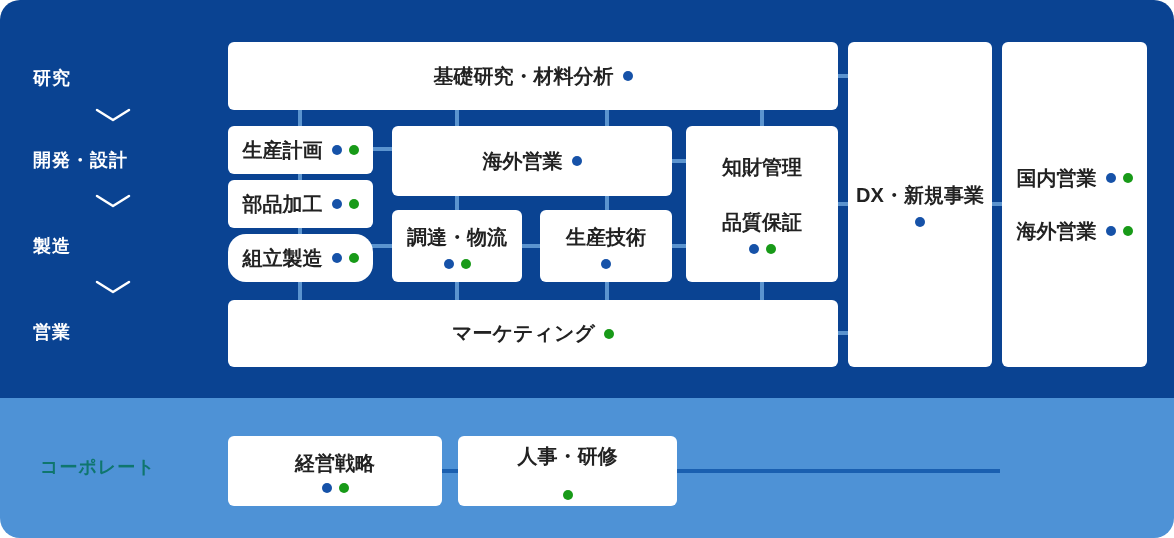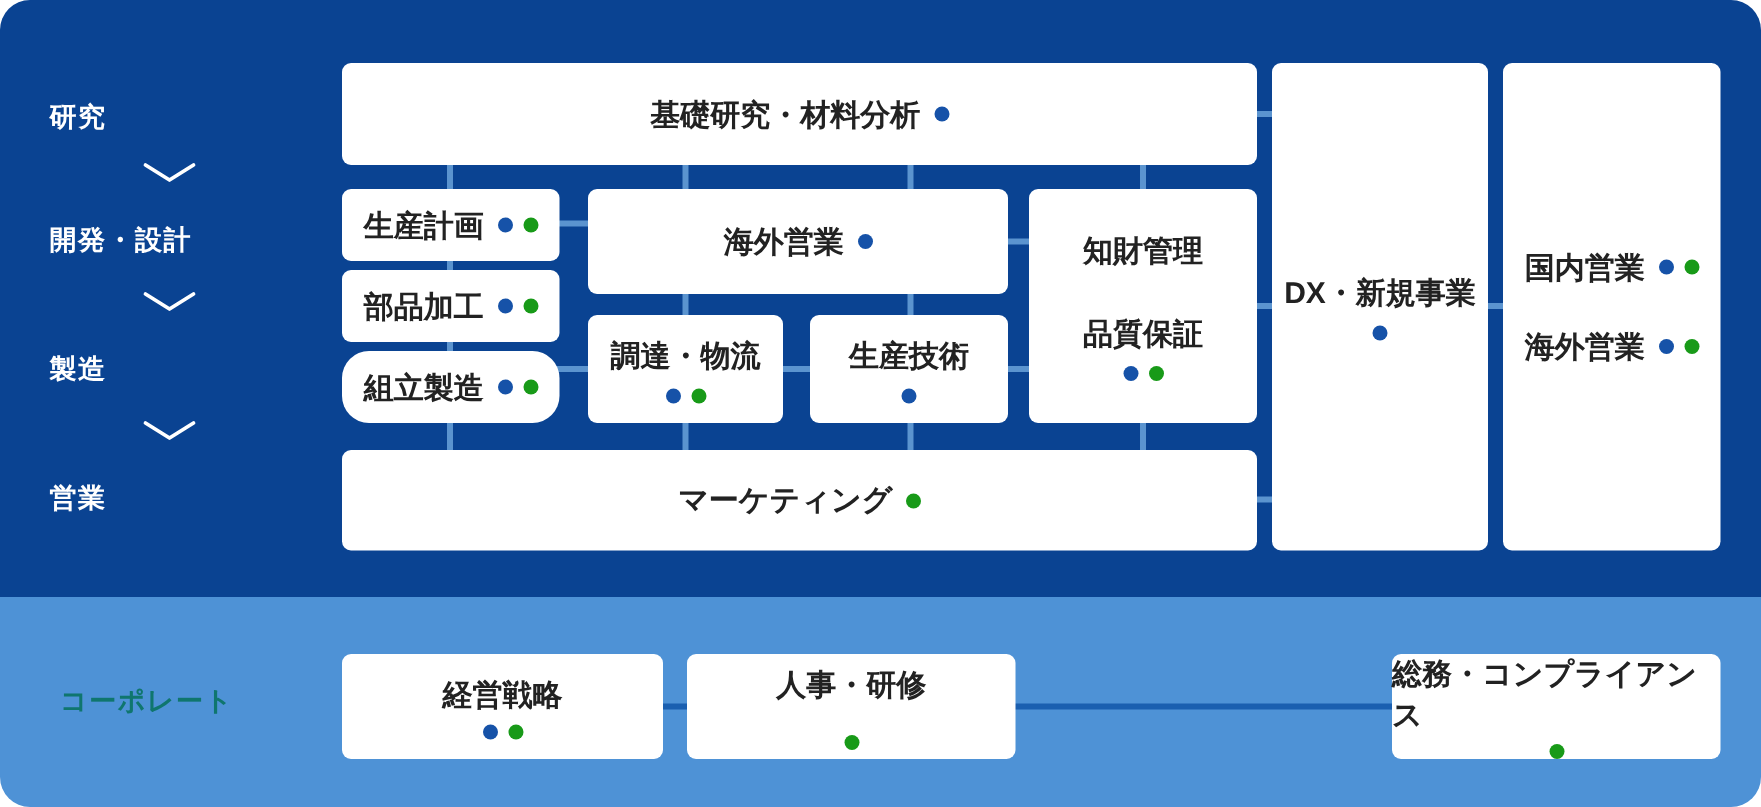--- a/index.html
+++ b/index.html
@@ -184,19 +184,13 @@
         <span class="dot blue"></span>
         <span class="dot green"></span>
       </span>
   </div>
   <div class="box col" style="left:458px;top:436px;width:219px;height:70px;gap:20px;">
     <span>人事・研修</span>
     <span class="dots">
         <span class="dot green"></span>
       </span>
   </div>
-  <div class="box col" style="left:928px;top:436px;width:219px;height:70px;gap:6px;">
-    <span>総務・コンプライアンス</span>
-    <span class="dots">
-        <span class="dot green"></span>
-      </span>
-  </div>
 </div>
 
 </body></html>

